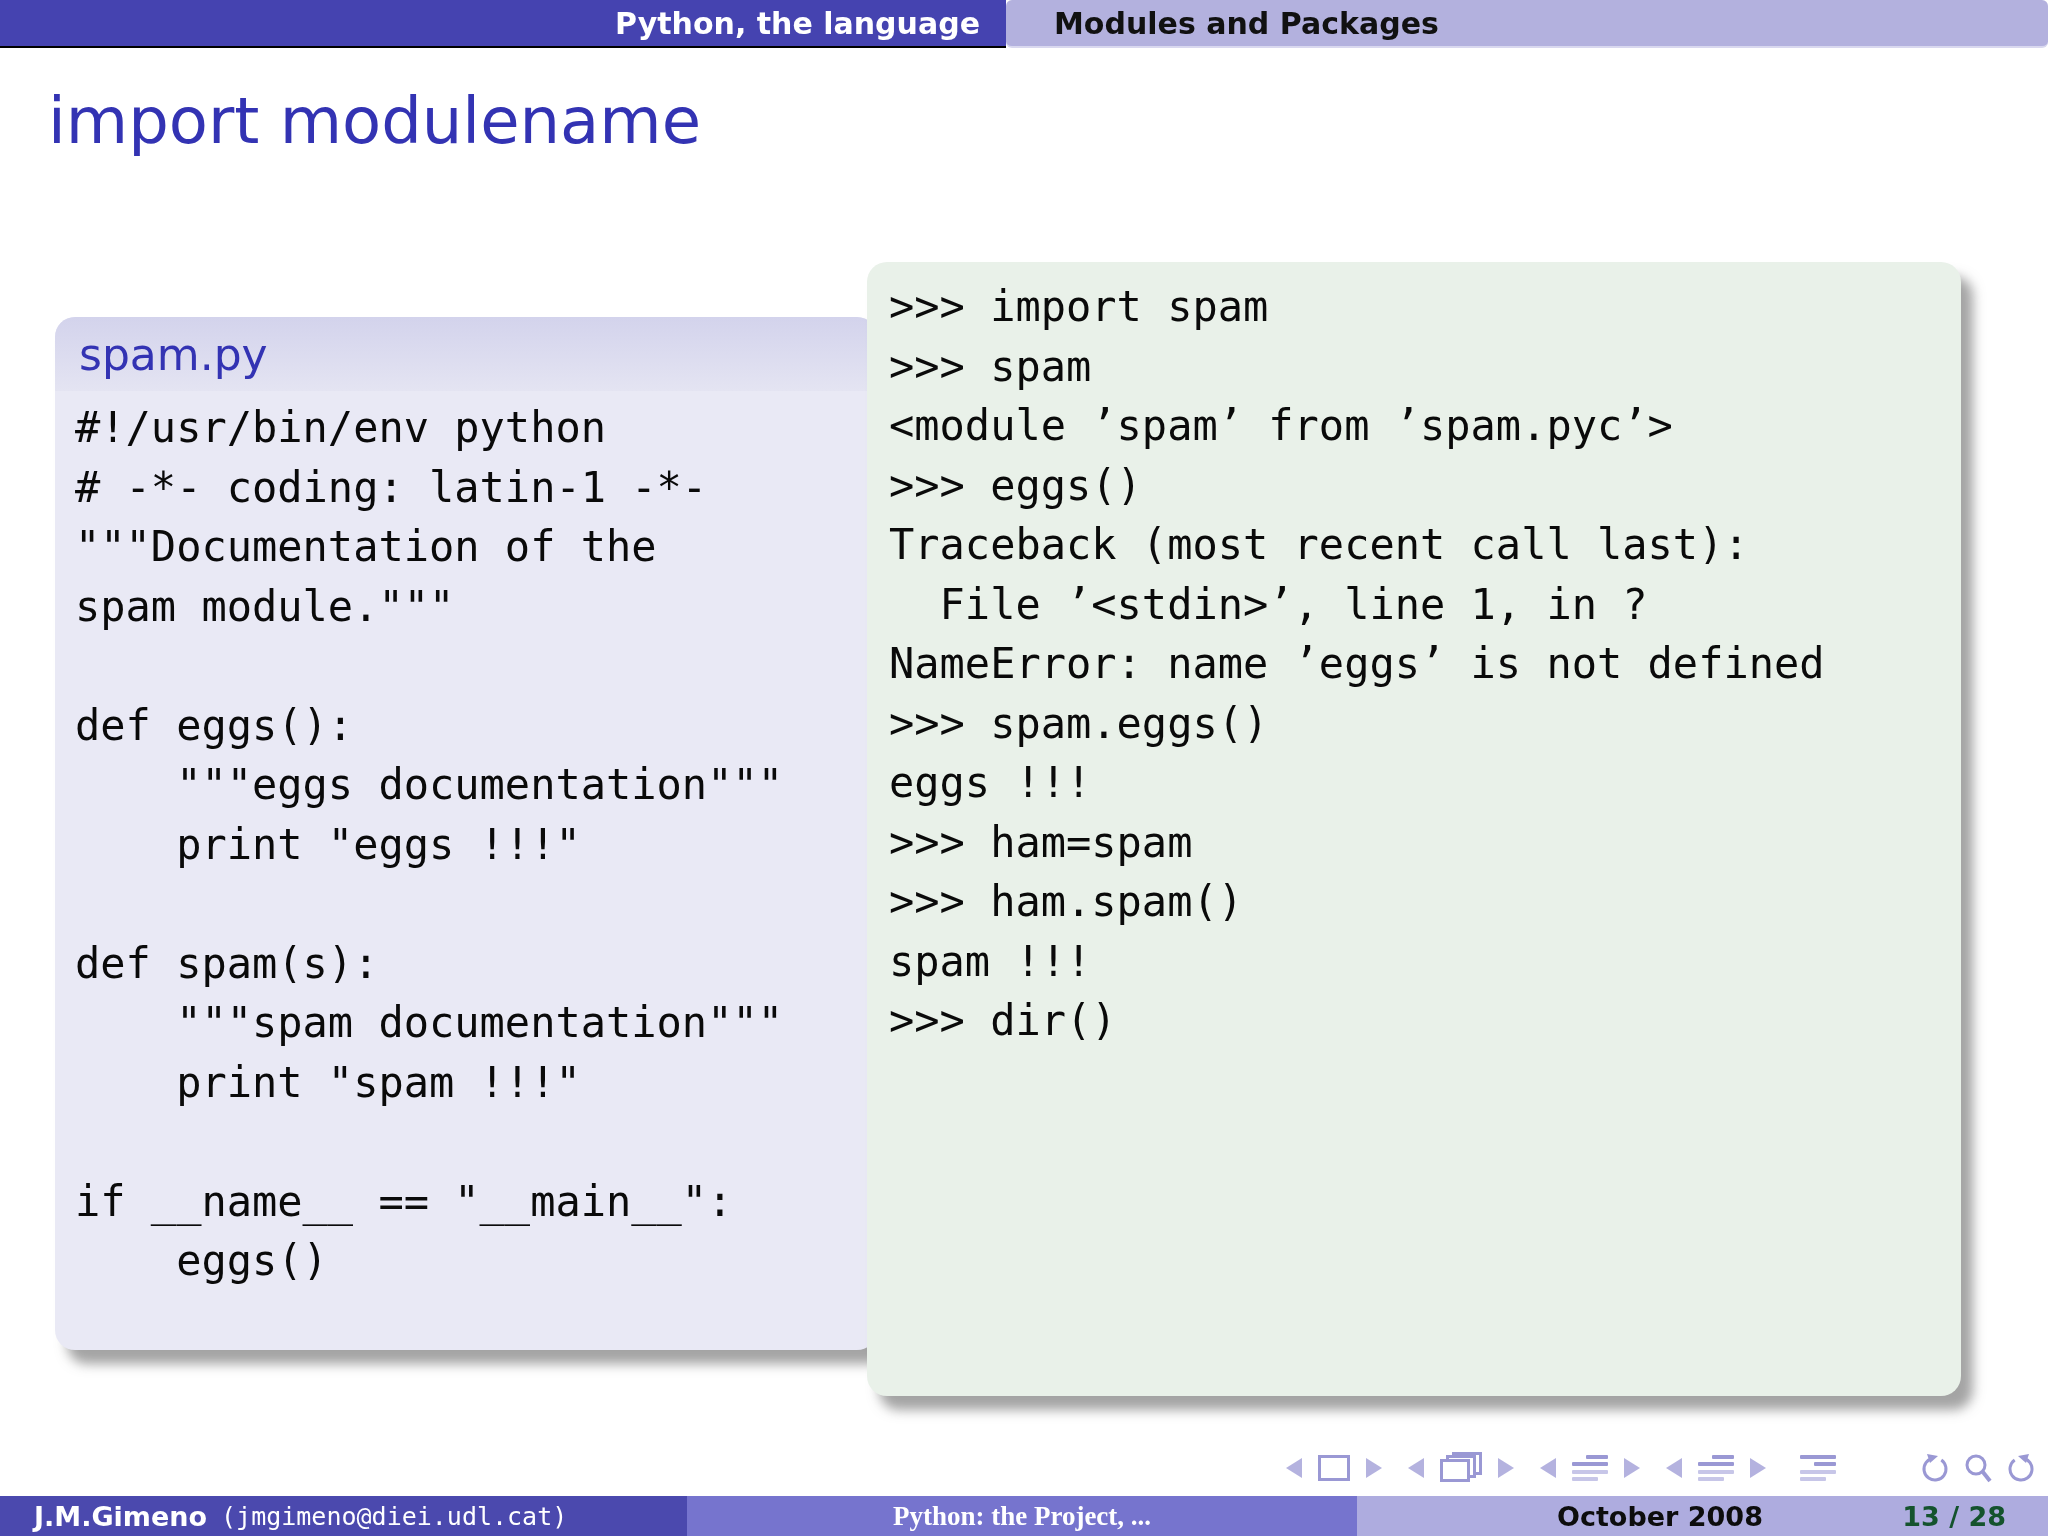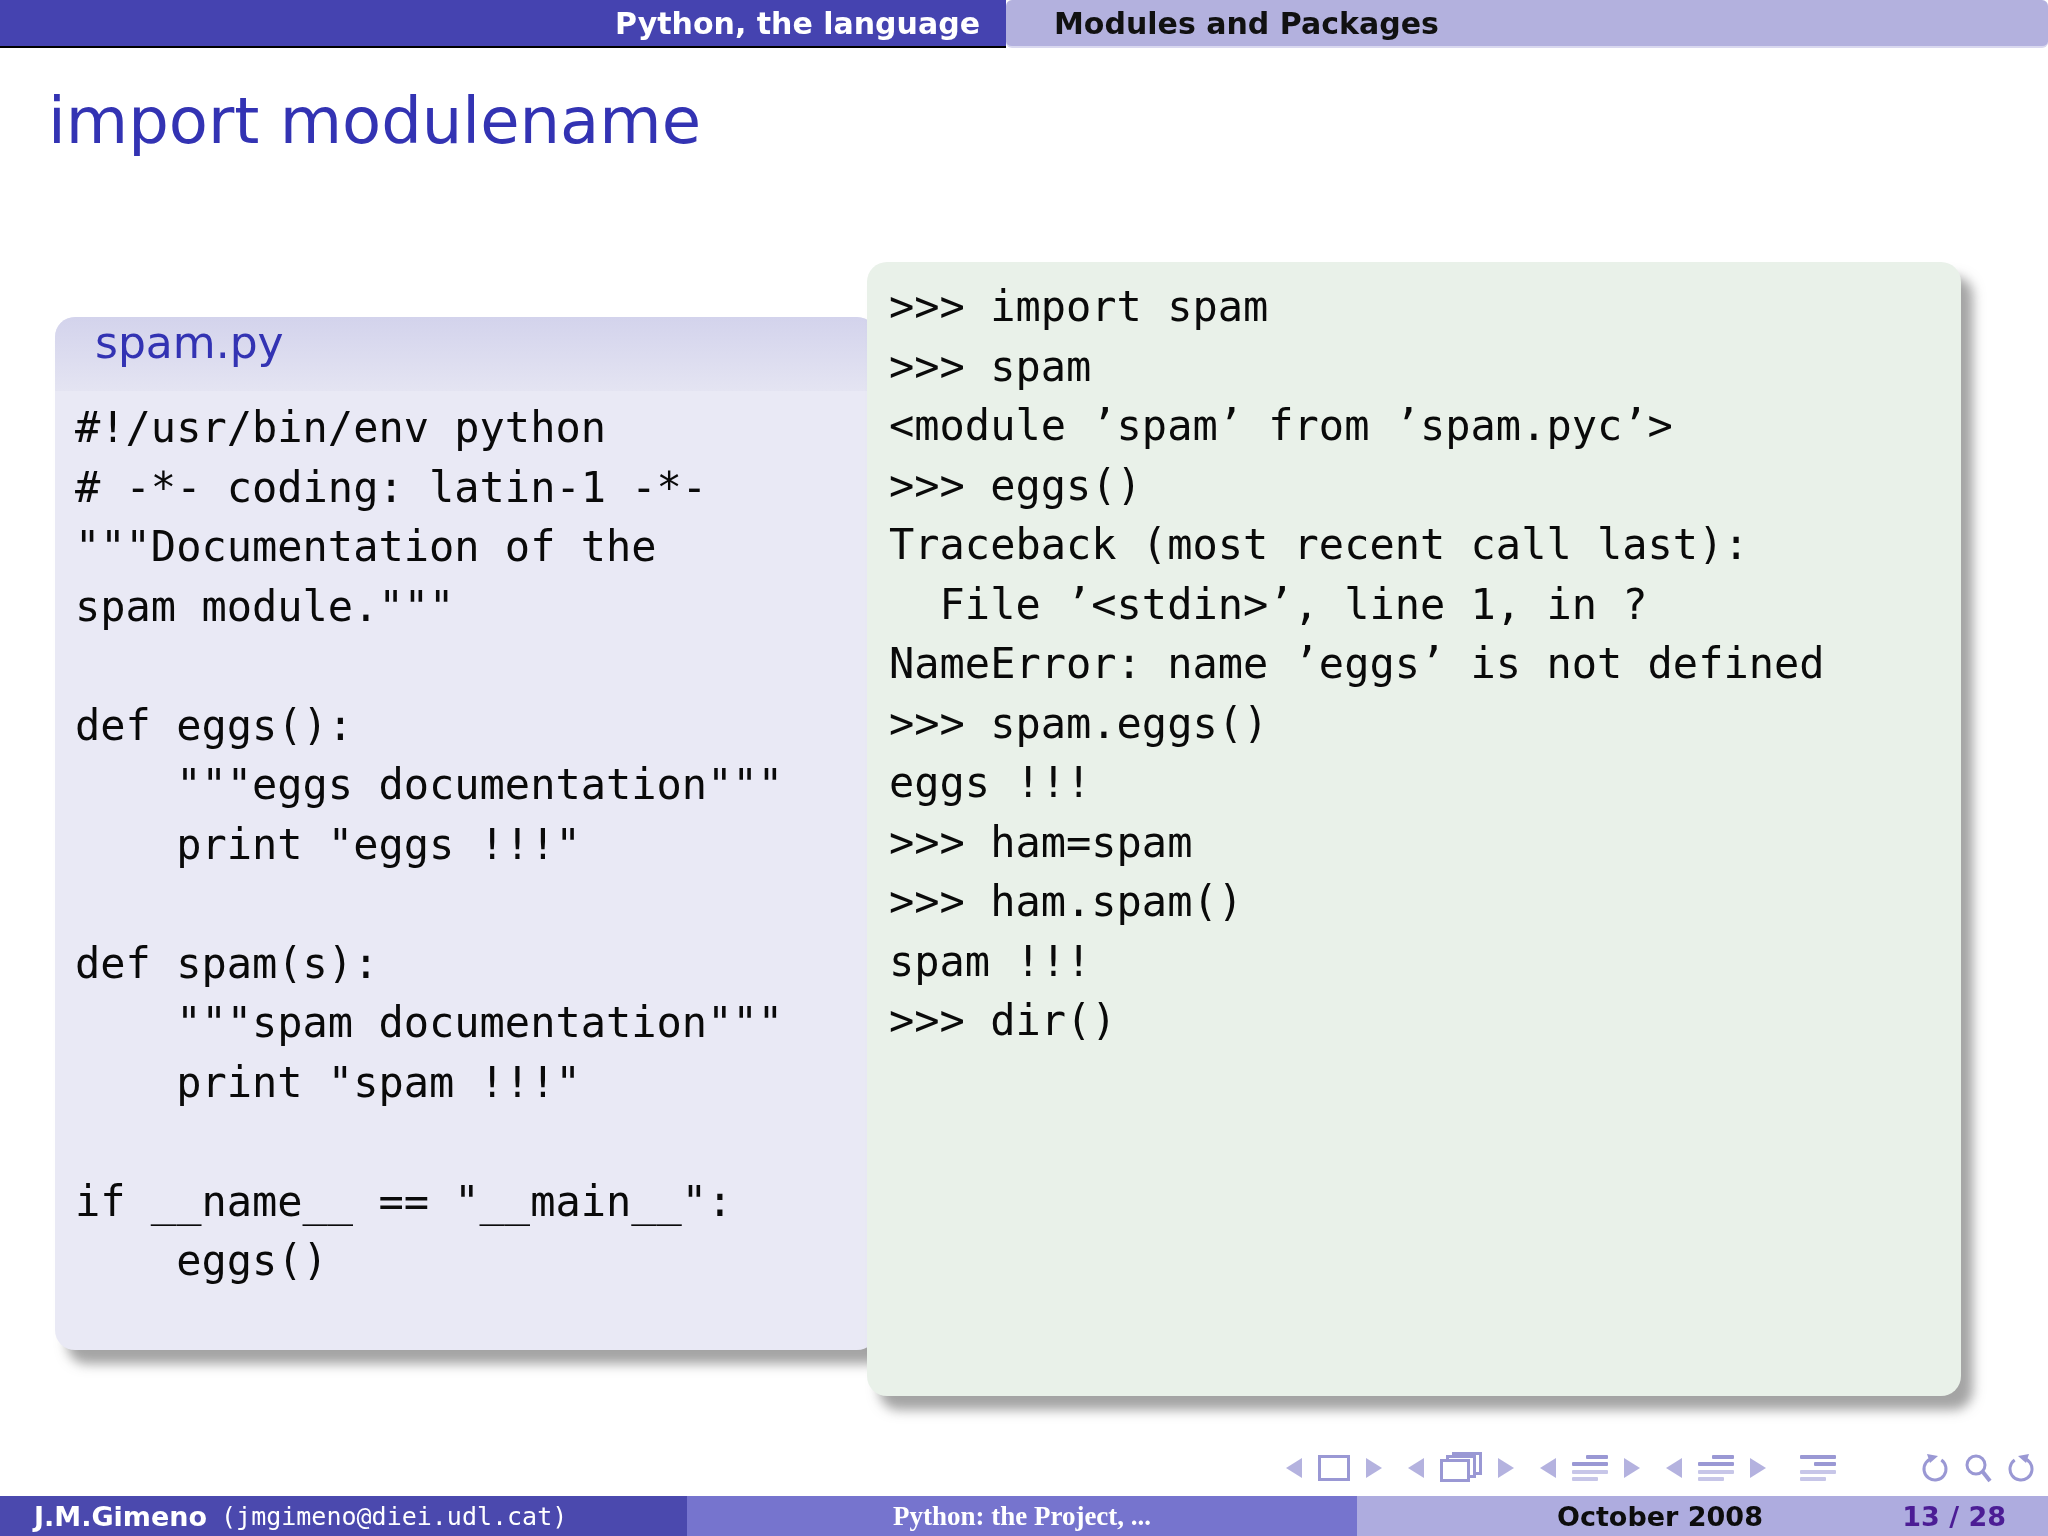--- a/index.html
+++ b/index.html
@@ -20,21 +20,21 @@
   .frametitle{position:absolute;left:48px;top:84px;font-size:64px;font-weight:400;
       color:var(--accent,#3333b3);letter-spacing:0px;}
 
   
   .panel{position:absolute;border-radius:20px;
       box-shadow:12px 14px 12px rgba(90,90,90,0.55);}
   .panel-left{left:55px;top:317px;width:822px;height:1033px;
       background:var(--left-panel-bg,#e9e9f5);}
   .panel-left .panel-head{height:74px;border-radius:20px 20px 0 0;
       background:linear-gradient(to bottom,#d3d3ec,#e4e4f2);
-      display:flex;align-items:flex-start;padding-left:40px;box-sizing:border-box;}
+      display:flex;align-items:center;padding-left:24px;box-sizing:border-box;}
   .panel-left .panel-head span{color:var(--accent,#3333b3);font-size:44px;}
   .panel-right{left:867px;top:262px;width:1094px;height:1134px;
       background:var(--right-panel-bg,#e9f1e9);}
 
   .codebox{padding:7px 0 0 20px;}
   .codebox-right{padding:15px 0 0 22px;}
   .code-line{font-family:"DejaVu Sans Mono", monospace;font-size:42px;line-height:59.5px;
       color:#0a0a0a;white-space:pre;}
 
   
@@ -65,21 +65,21 @@
   .footbar .f-left{width:687px;background:var(--footer-left-bg,#4b49ae);display:flex;
       align-items:center;padding-left:34px;box-sizing:border-box;}
   .f-left .author{color:#fff;font-size:27px;font-weight:700;}
   .f-left .email{color:#fff;font-size:25px;font-family:"DejaVu Sans Mono",monospace;margin-left:14px;}
   .footbar .f-mid{width:670px;background:var(--footer-mid-bg,#7674ce);display:flex;
       align-items:center;justify-content:center;font-family:Liberation Serif, serif;}
   .f-mid span{color:#ffffff;font-size:27px;font-weight:700;}
   .footbar .f-right{flex:1;background:var(--footer-right-bg,#aeacdf);display:flex;
       align-items:center;box-sizing:border-box;}
   .f-right .date{color:#0d0d0d;font-size:27px;font-weight:700;margin-left:200px;}
-  .f-right .page{color:#4c1d95;font-size:27px;font-weight:700;margin-left:auto;margin-right:42px;}
+  .f-right .page{color:#14532d;font-size:27px;font-weight:700;margin-left:auto;margin-right:42px;}
 </style>
 </head>
 <body>
 
 <div class="slide">
 
   <div class="headbar">
     <div class="seg-left">
       <span>Python, the language</span>
     </div>

